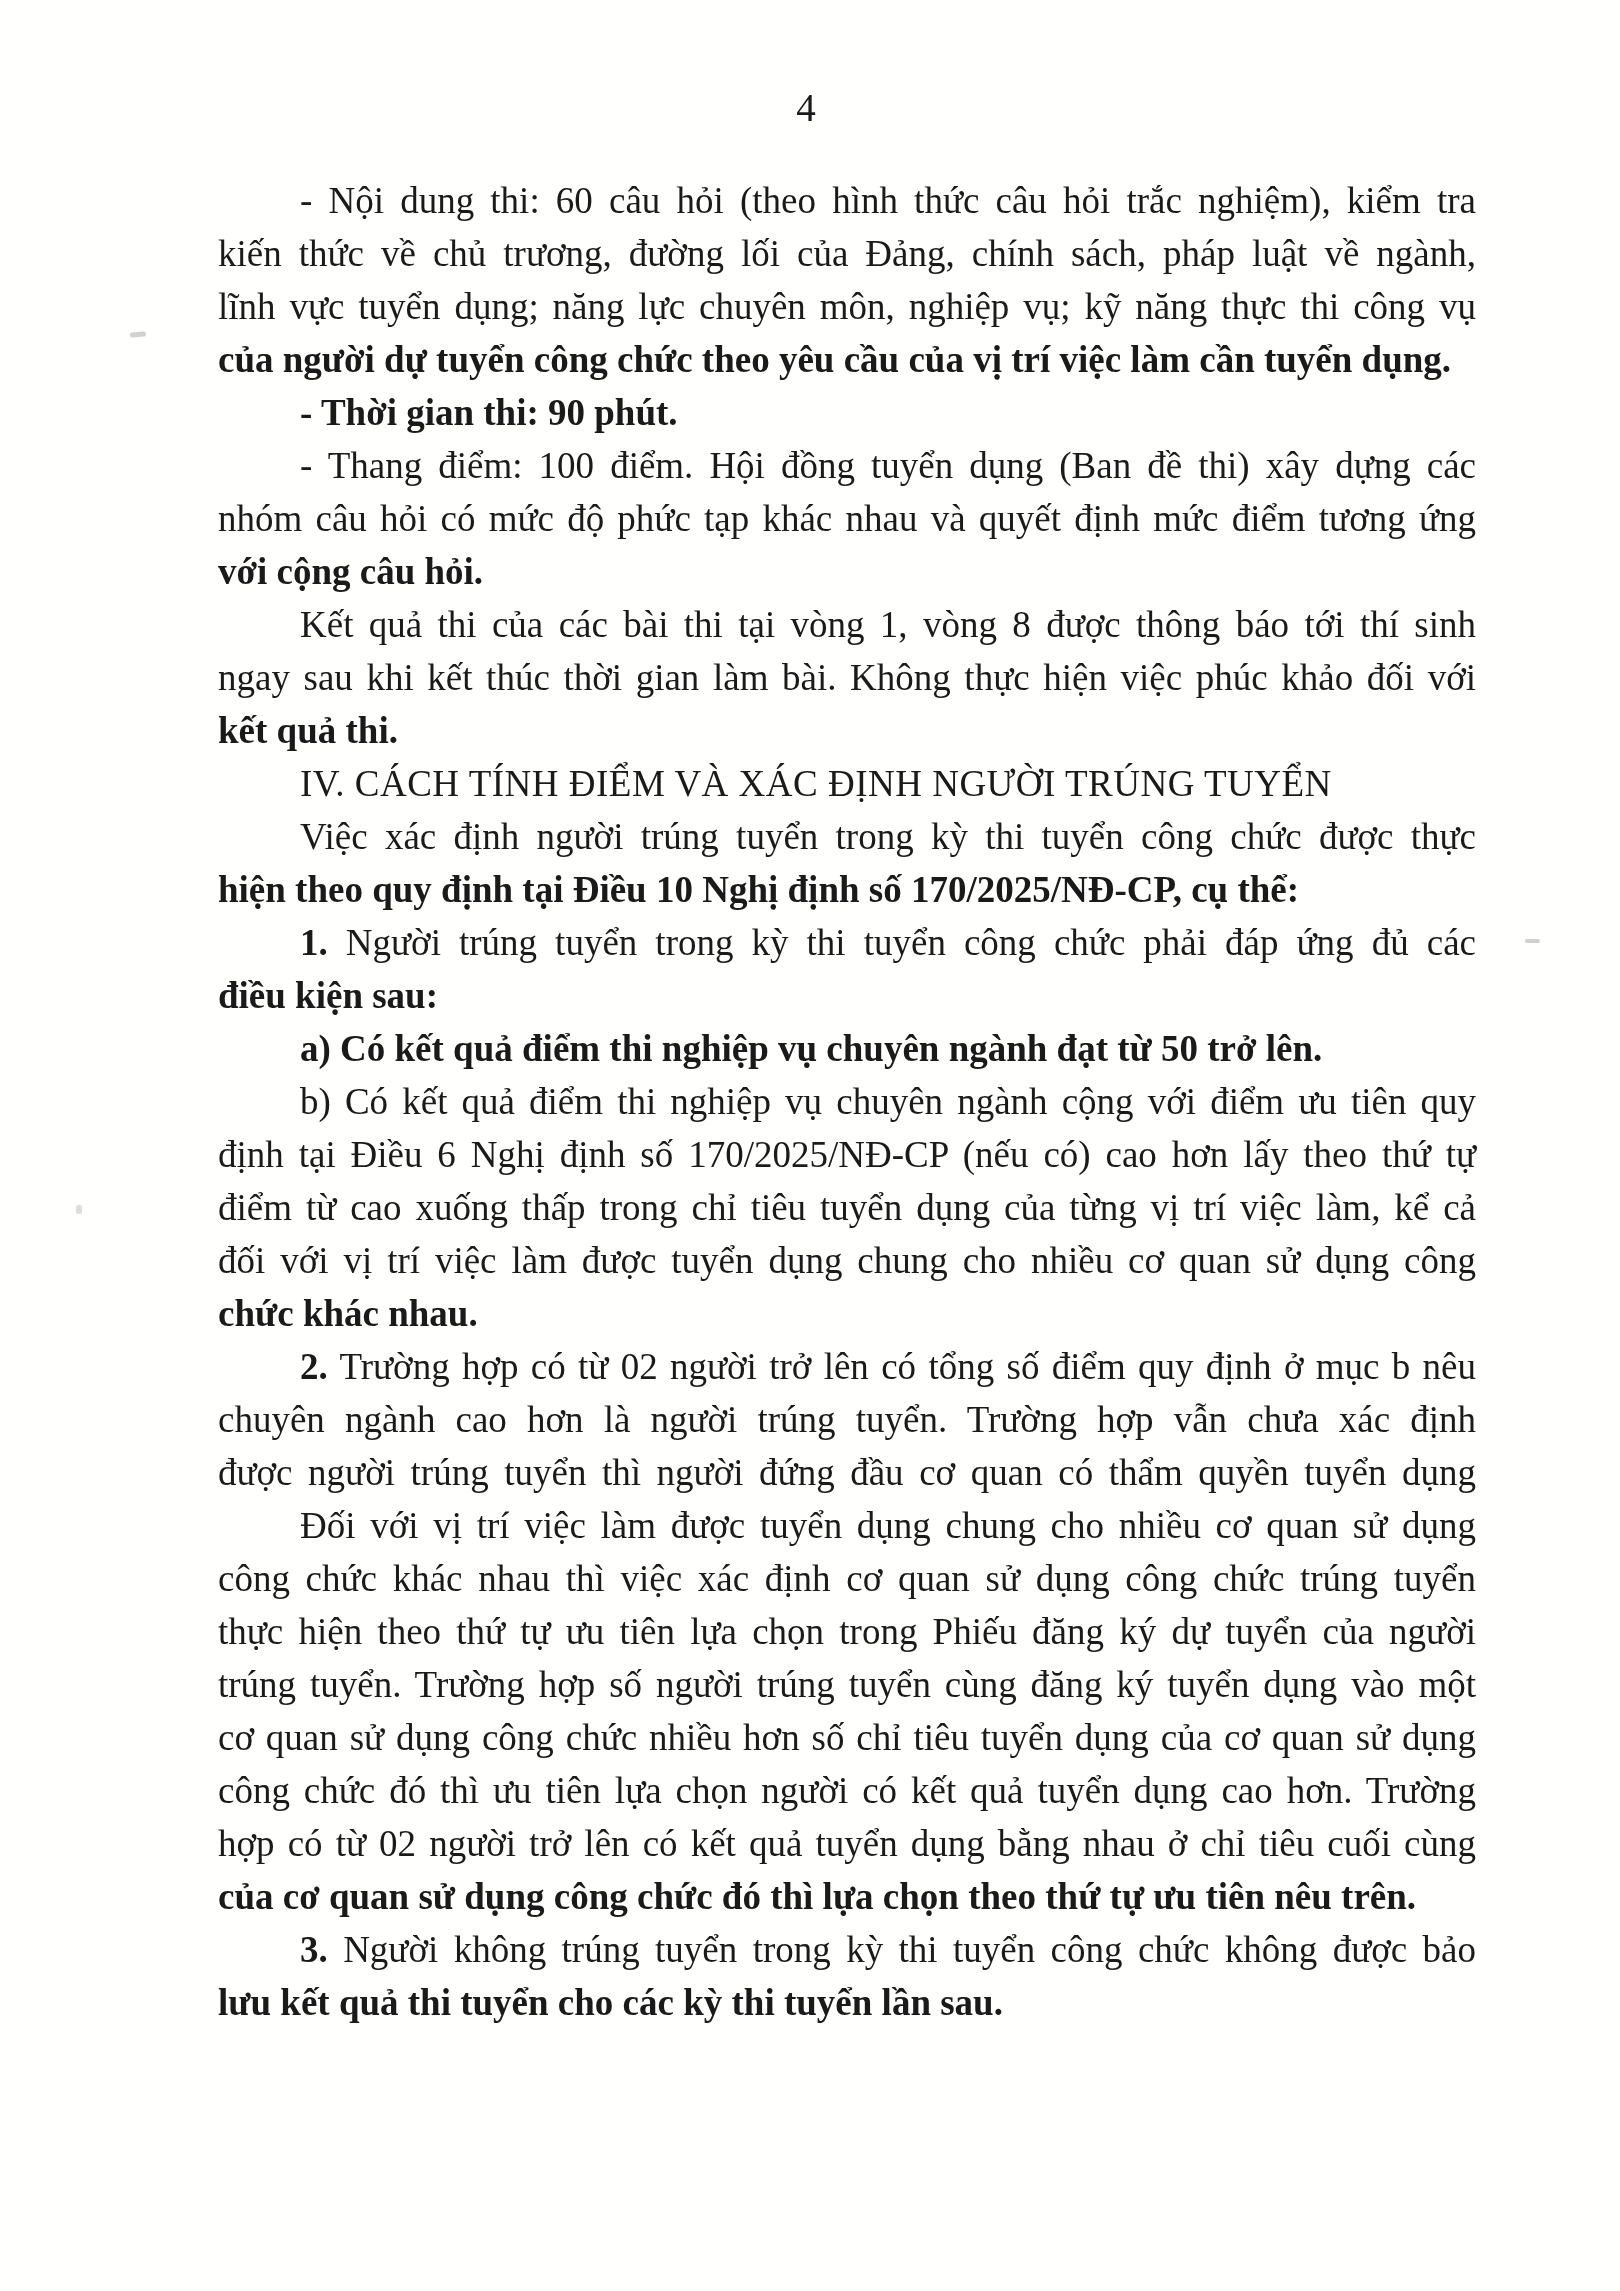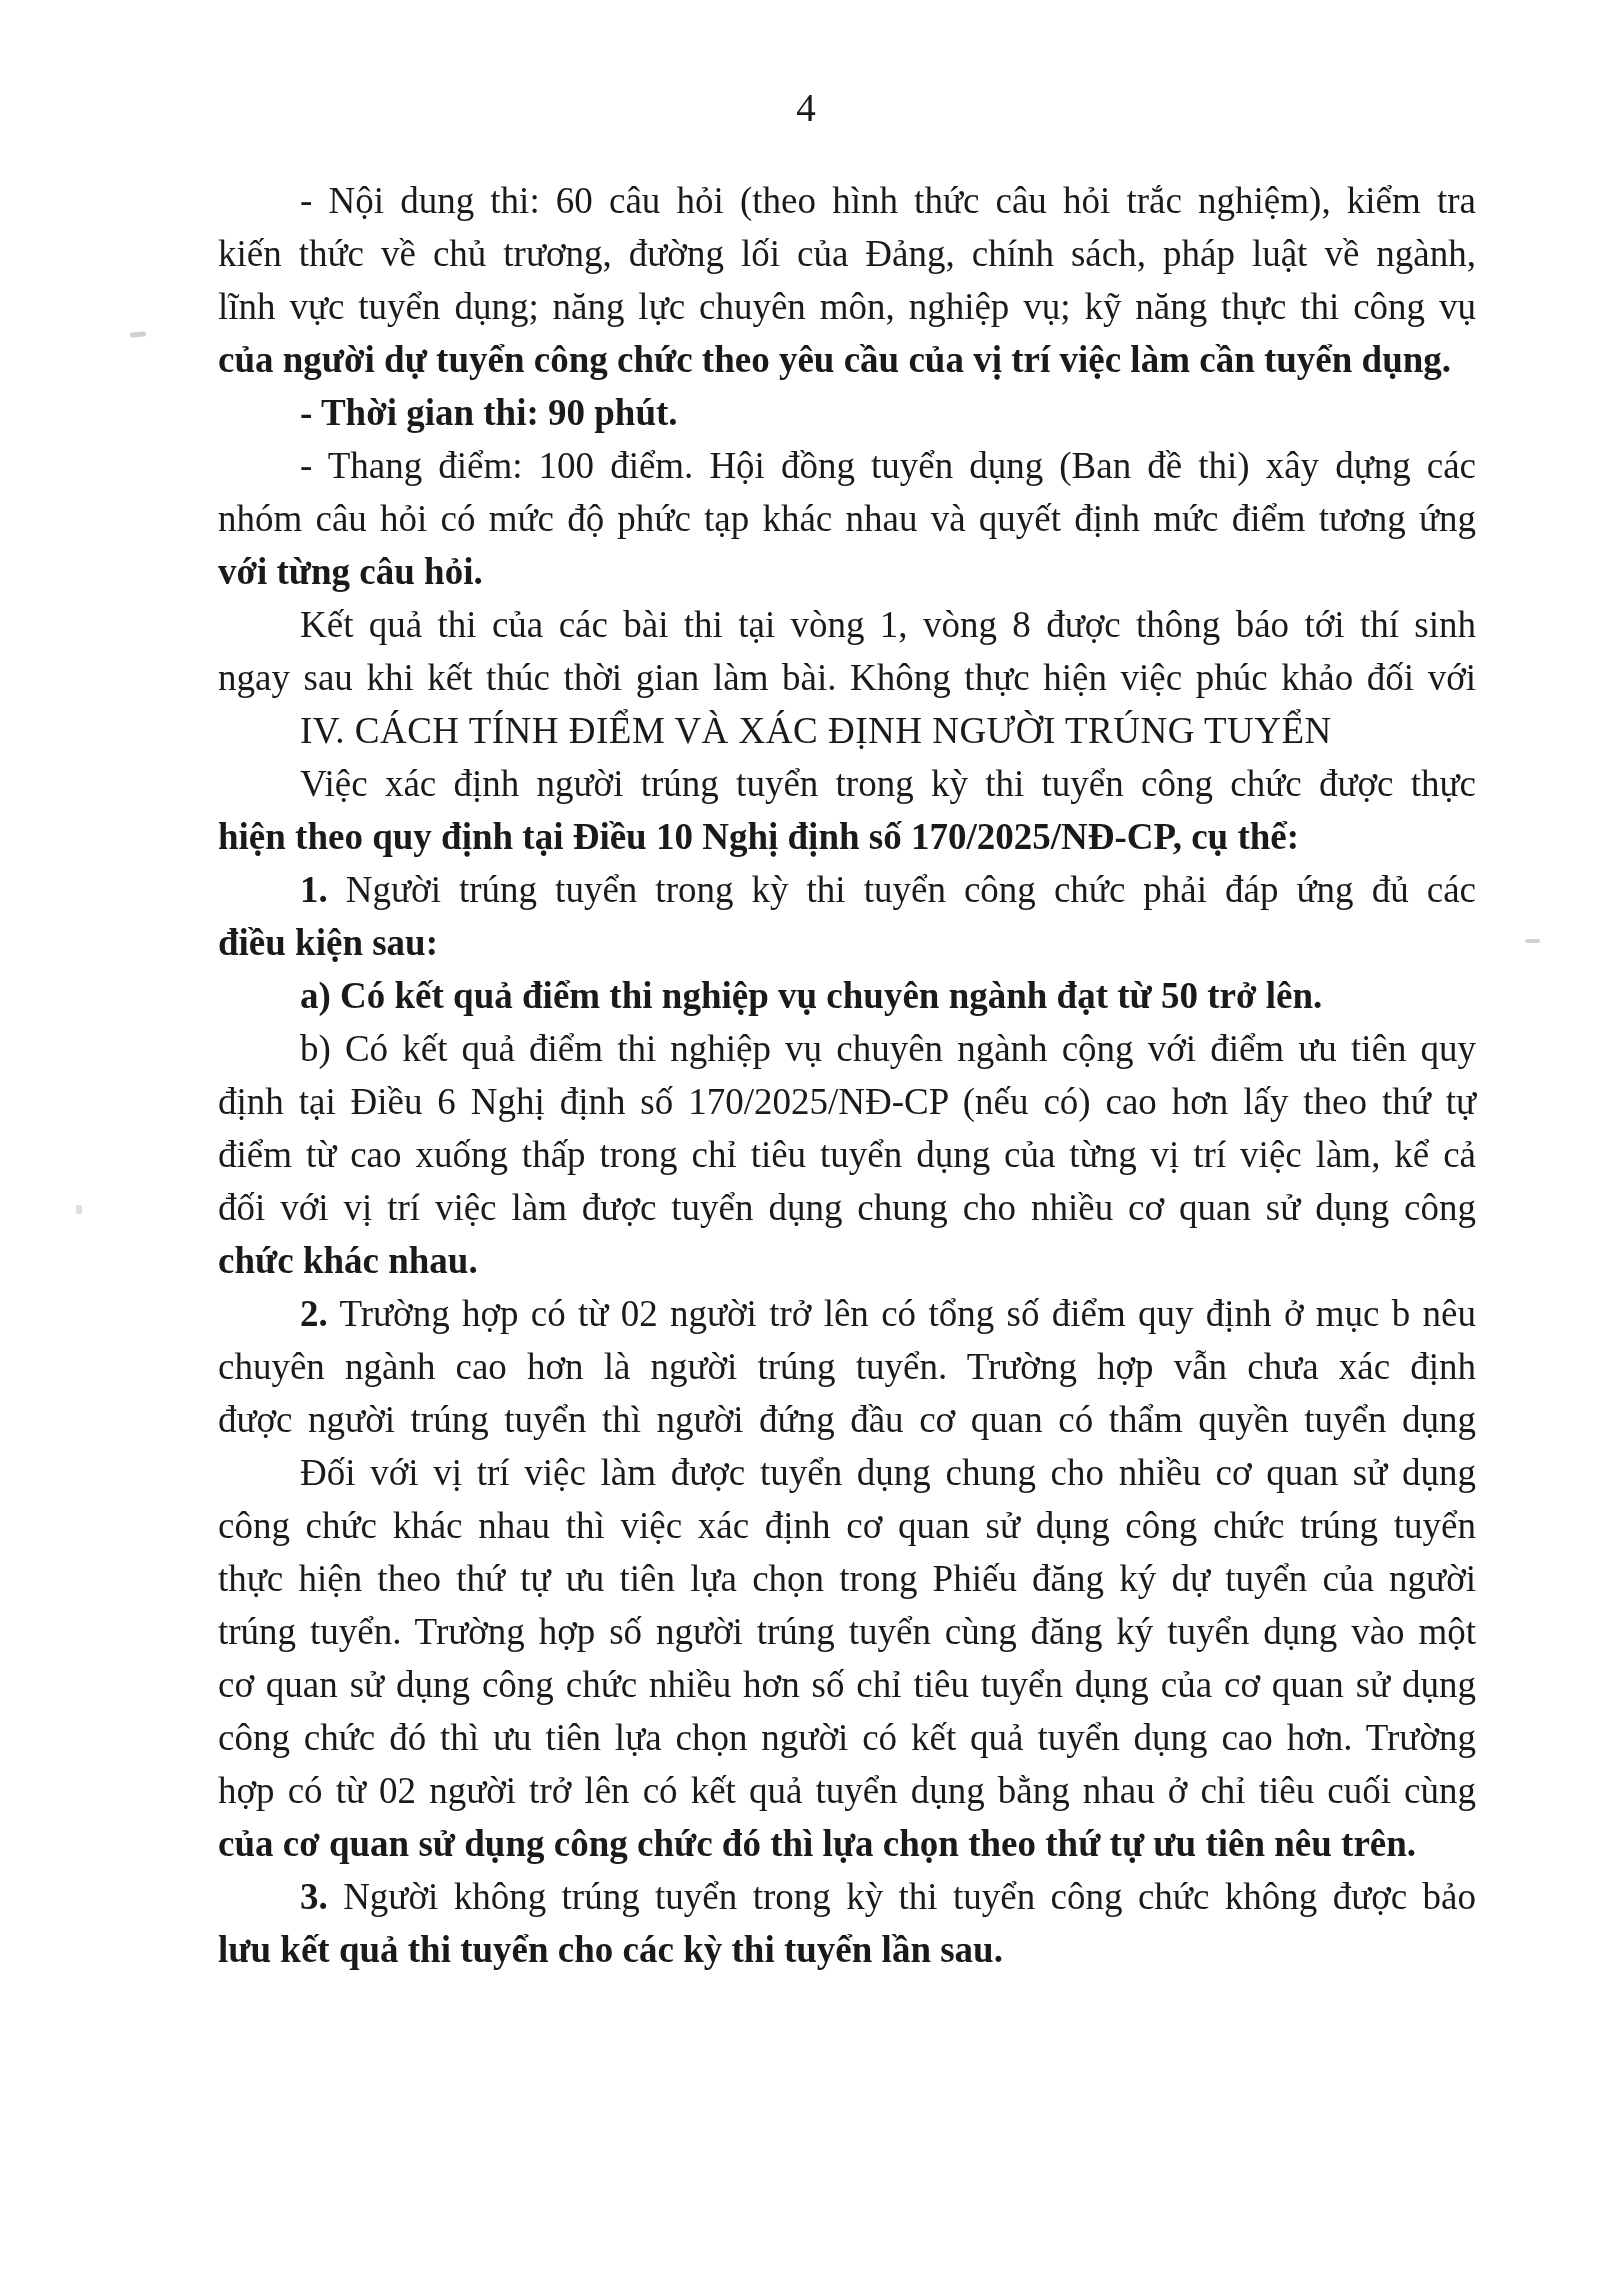--- a/index.html
+++ b/index.html
@@ -78,25 +78,26 @@
         <div class="line">kiến thức về chủ trương, đường lối của Đảng, chính sách, pháp luật về ngành,</div>
         <div class="line">lĩnh vực tuyển dụng; năng lực chuyên môn, nghiệp vụ; kỹ năng thực thi công vụ</div>
         <div class="line last">của người dự tuyển công chức theo yêu cầu của vị trí việc làm cần tuyển dụng.</div>
       </div>
       <div class="para body">
         <div class="line first last">- Thời gian thi: 90 phút.</div>
       </div>
       <div class="para body">
         <div class="line first">- Thang điểm: 100 điểm. Hội đồng tuyển dụng (Ban đề thi) xây dựng các</div>
         <div class="line">nhóm câu hỏi có mức độ phức tạp khác nhau và quyết định mức điểm tương ứng</div>
-        <div class="line last">với từng câu hỏi.</div>
+        <div class="line last">với cộng câu hỏi.</div>
       </div>
       <div class="para body">
         <div class="line first">Kết quả thi của các bài thi tại vòng 1, vòng 8 được thông báo tới thí sinh</div>
         <div class="line">ngay sau khi kết thúc thời gian làm bài. Không thực hiện việc phúc khảo đối với</div>
+        <div class="line last">kết quả thi.</div>
       </div>
       <div class="para heading">
         <div class="line first last">IV. CÁCH TÍNH ĐIỂM VÀ XÁC ĐỊNH NGƯỜI TRÚNG TUYỂN</div>
       </div>
       <div class="para body">
         <div class="line first">Việc xác định người trúng tuyển trong kỳ thi tuyển công chức được thực</div>
         <div class="line last">hiện theo quy định tại Điều 10 Nghị định số 170/2025/NĐ-CP, cụ thể:</div>
       </div>
       <div class="para body">
         <div class="line first"><b class="lead">1.</b> Người trúng tuyển trong kỳ thi tuyển công chức phải đáp ứng đủ các</div>

